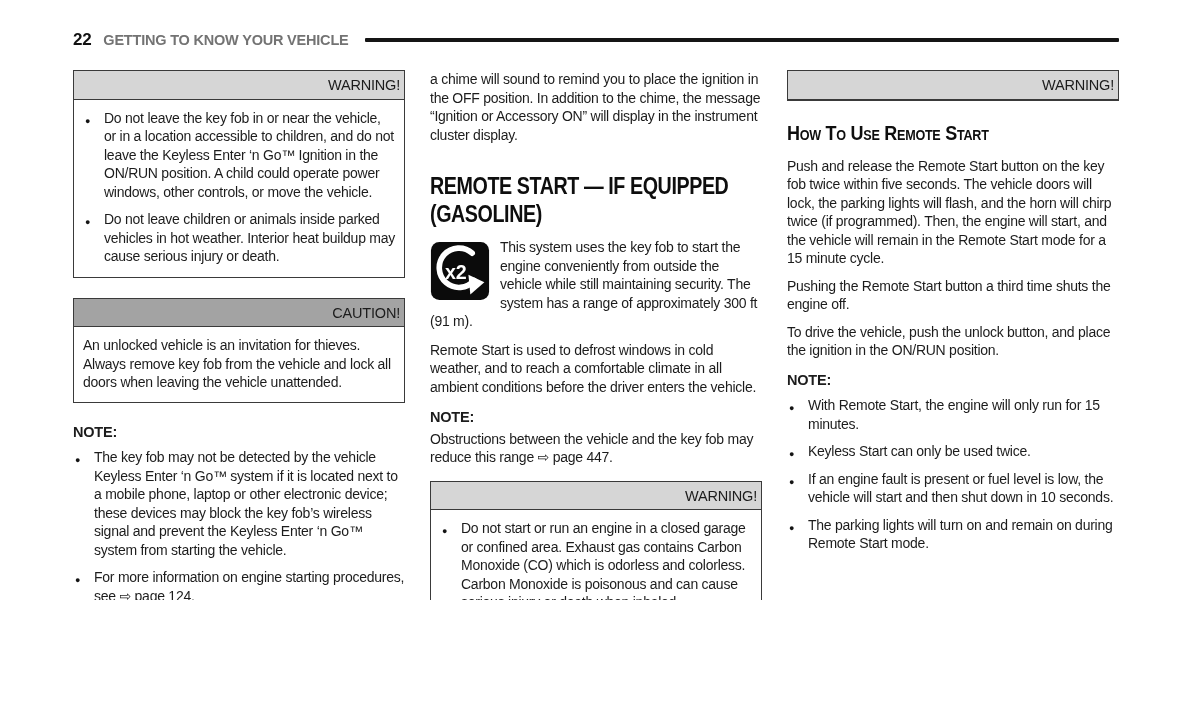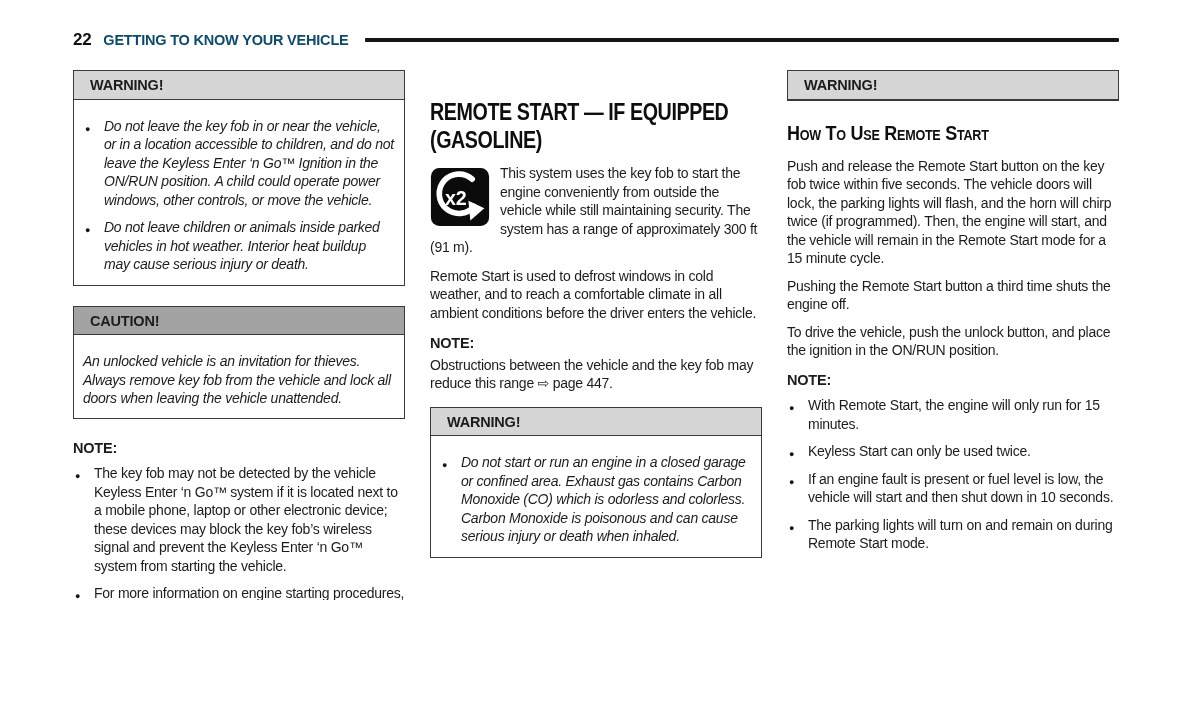--- a/index.html
+++ b/index.html
@@ -3,35 +3,35 @@
 <meta charset="utf-8">
 <style>
   html, body { margin:0; padding:0; background:#ffffff; }
   .page {
     position:relative; width:1191px; height:600px; background:#ffffff;
     font-family:"Liberation Sans", sans-serif; color:#1c1c1c; overflow:hidden;
   }
   
   .topbar { position:absolute; left:73px; top:30px; width:1046px; display:flex; align-items:center; }
   .pagenum { font-size:17px; font-weight:bold; color:#111; letter-spacing:-0.3px; }
-  .chapter { font-size:14.5px; font-weight:bold; color:#0c4a6e; margin-left:12px; letter-spacing:-0.2px; white-space:nowrap; }
+  .chapter { font-size:14.5px; font-weight:bold; color:#737373; margin-left:12px; letter-spacing:-0.2px; white-space:nowrap; }
   .rule { flex:1; height:4px; background:#151515; margin-left:16px; border-radius:1px; }
 
   
   .cols { position:absolute; left:73px; top:70px; display:flex; gap:25px; }
   .col { width:332px; font-size:14px; line-height:18.5px; letter-spacing:-0.25px; }
 
   
   .alertbox { border:1px solid #3a3a3a; background:#fff; margin-bottom:20px; }
   .alertbox .hd {
-    text-align:left; font-weight:bold; font-size:14.5px; padding:5px 16px 4px;
+    text-align:right; font-weight:normal; font-size:14.5px; padding:5px 4px 4px;
     border-bottom:1px solid #3a3a3a; background:#d6d6d6; letter-spacing:-0.2px;
   }
   .alertbox.caution .hd { background:#a3a3a3; }
-  .alertbox .bd { padding:17px 9px 10px 9px;font-style:italic; }
+  .alertbox .bd { padding:9px 9px 10px 9px; }
   .alertbox .bd .plain { margin:0; }
 
   
   .bitem { position:relative; padding-left:21px; margin-bottom:9px; }
   .bitem:last-child { margin-bottom:1px; }
   .bitem::before { content:"●"; position:absolute; left:2px; top:3px; font-size:9px; color:#141414; }
 
   
   .note-label { font-weight:bold; font-size:14.5px; letter-spacing:-0.2px; margin:0 0 7px 0; }
   .para { margin:0 0 9px 0; }
@@ -97,20 +97,21 @@
           <span>For more information on engine starting proce­dures, see  ⇨ page 124.</span>
         </div>
         <div class="bitem">
           <span>When opening the driver’s door and the ignition is in the ON/RUN (engine not running) position,</span>
         </div>
       </div>
     </div>
 
     <div class="col">
 
+      <p class="para">a chime will sound to remind you to place the ignition in the OFF position. In addition to the chime, the message “Ignition or Accessory ON” will display in the instrument cluster display.</p>
 
       <div class="h1block">
         <div class="h1line">REMOTE START — IF EQUIPPED</div>
         <div class="h1line">(GASOLINE)</div>
       </div>
 
       <div>
         <svg class="rsicon" viewBox="0 0 64 64">
           <rect x="1" y="1" width="62" height="62" rx="9" fill="#0b0b0b"></rect>
           <path d="M 45 13 A 21 21 0 1 0 47 42" fill="none" stroke="#ffffff" stroke-width="6" stroke-linecap="round"></path>

